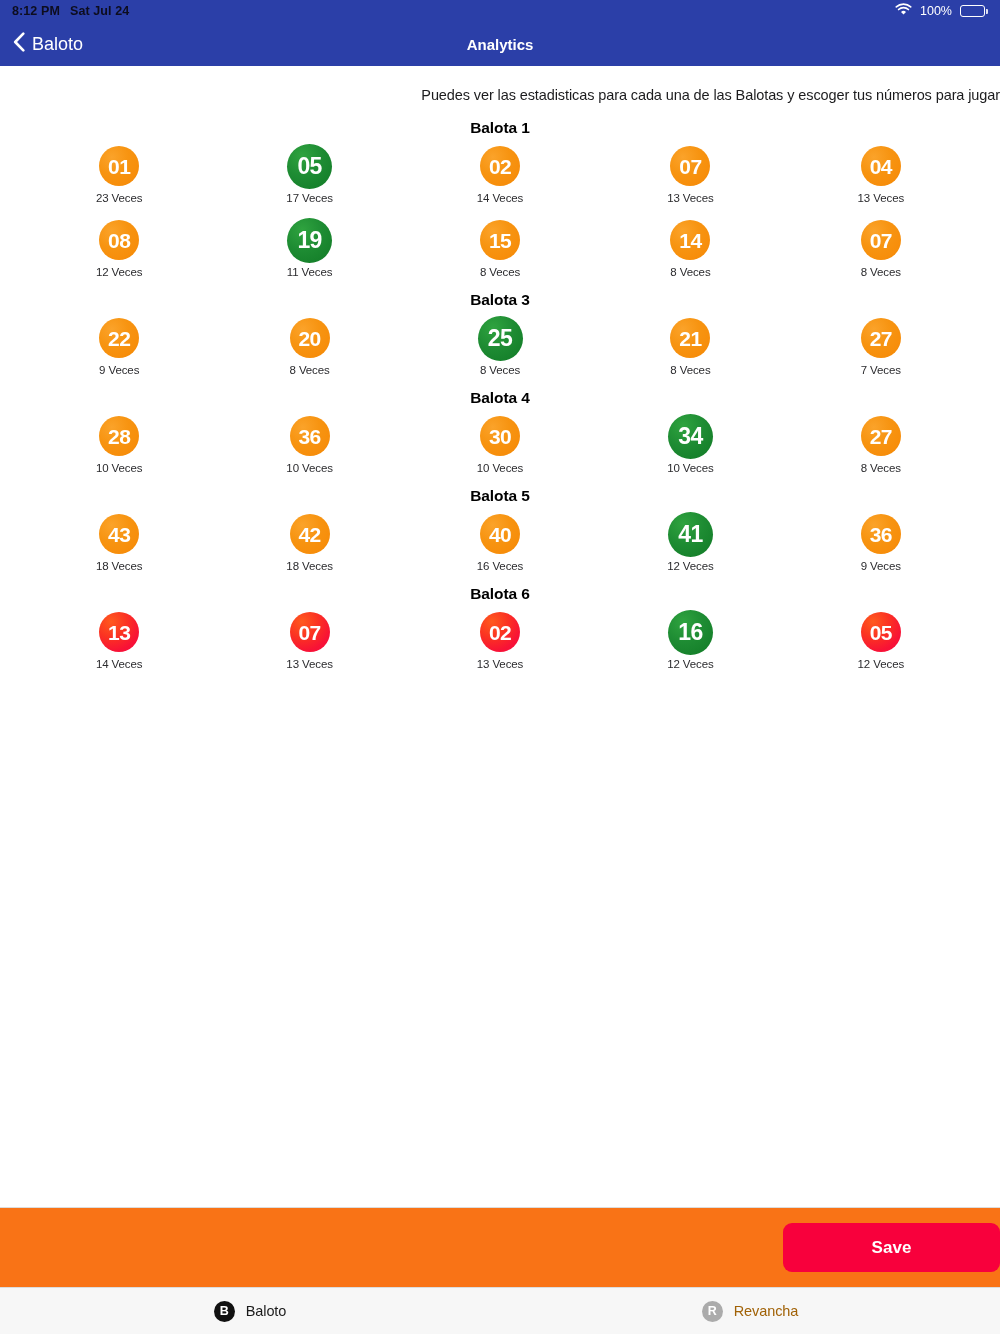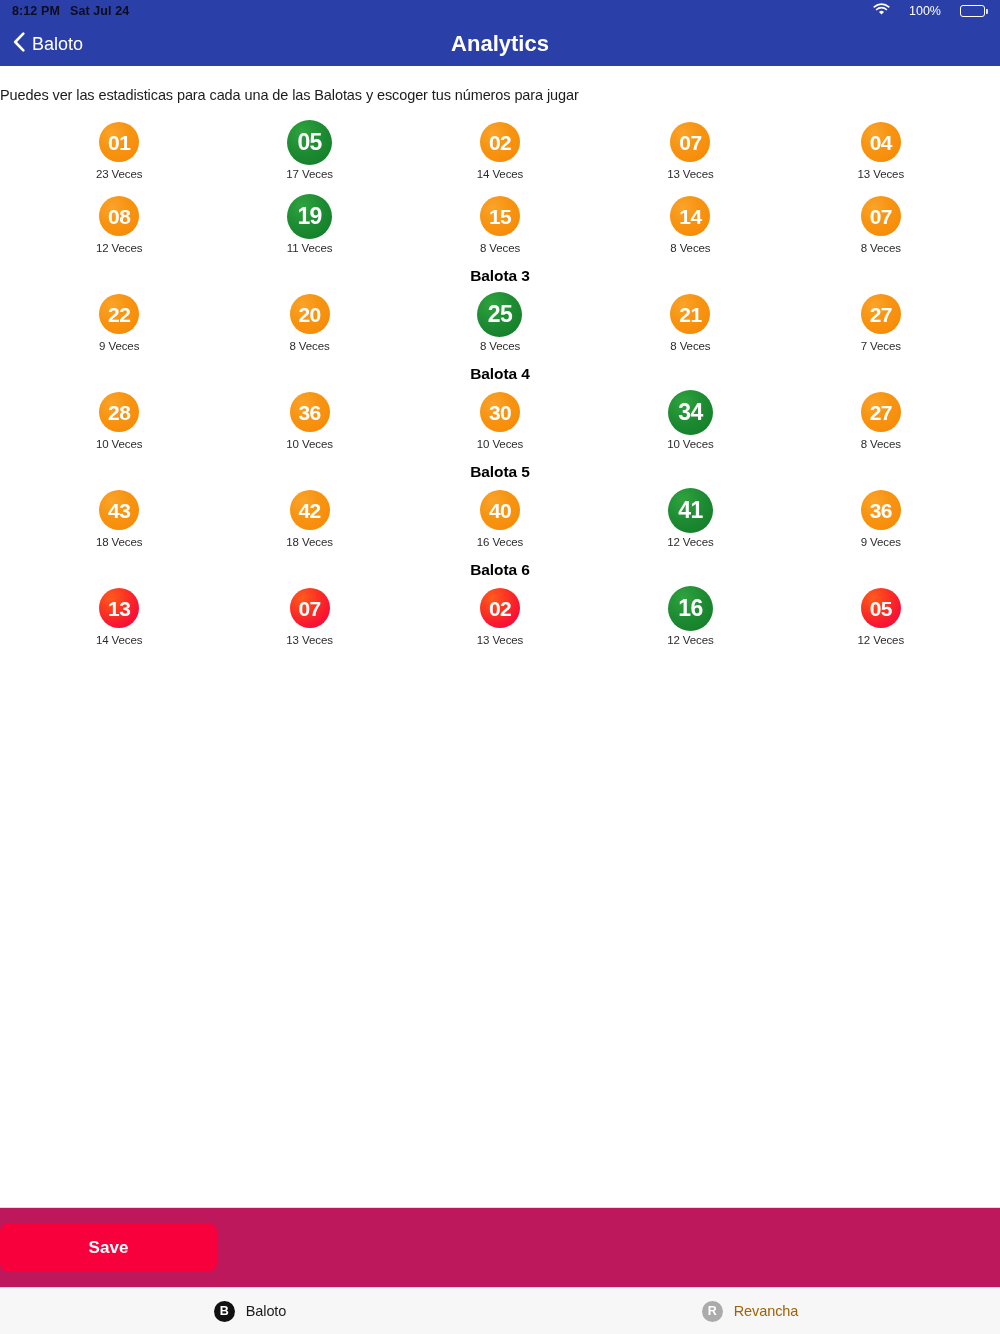--- a/index.html
+++ b/index.html
@@ -18,21 +18,21 @@
     display: flex; align-items: center;
     padding: 0 12px;
     flex: 0 0 auto;
     font-size: 12.5px;
     font-weight: 700;
   }
   .status-left { display: flex; align-items: baseline; gap: 10px; color: #0d0d1e; }
   .status-time { letter-spacing: 0.1px; }
   .status-date { letter-spacing: 0.1px; }
   .status-spacer { flex: 1 1 auto; }
-  .status-right { display: flex; align-items: center; gap: 19px; color: #ffffff; }
+  .status-right { display: flex; align-items: center; gap: 8px; color: #ffffff; }
   .wifi-icon { display: block; }
   .batt-pct { font-size: 12.5px; font-weight: 500; }
   .batt-icon { display: flex; align-items: center; }
   .batt-body {
     width: 25px; height: 12px;
     border: 1.5px solid #ffffff; border-radius: 3px;
     padding: 1.5px;
   }
   .batt-fill { width: 100%; height: 100%; background: #ffffff; border-radius: 1px; }
   .batt-cap { width: 2px; height: 5px; background: #ffffff; border-radius: 0 1px 1px 0; margin-left: 1px; opacity: .85; }
@@ -49,53 +49,52 @@
     display: flex; align-items: center; gap: 7px;
     padding-left: 13px;
     color: #ffffff;
     font-size: 18px;
     cursor: pointer;
   }
   .chev { display: block; }
   .nav-title {
     position: absolute; left: 0; right: 0; top: 0; bottom: 0;
     display: flex; align-items: center; justify-content: center;
-    color: #ffffff; font-size: 22px; font-weight: 700;
+    color: #ffffff; font-size: 15px; font-weight: 700;
     pointer-events: none;
   }
 
   
   .content {
     flex: 1 1 auto;
     background: #ffffff;
     overflow: hidden;
     position: relative;
   }
   .intro {
-    text-align: left;
+    text-align: right;
     font-size: 14.5px;
     color: #1c1c1e;
     padding-top: 21px;
     letter-spacing: -0.1px;
   }
 
   .balota-group { margin-top: 13px; }
   .balota-group.first { margin-top: 16px; }
   .group-title {
     text-align: center;
     font-size: 15.5px;
     font-weight: 700;
     color: #000000;
     letter-spacing: -0.1px;
   }
   .ball-row {
     display: flex;
     margin-top: 6px;
     padding: 0 24px;
-    justify-content: flex-end;
   }
   .ball-cell {
     flex: 1 1 0;
     display: flex; flex-direction: column;
     align-items: center;
     cursor: pointer;
   }
   .ball-wrap { height: 46px; display: flex; align-items: center; justify-content: center; }
   .ball {
     width: 40px; height: 40px;
@@ -114,24 +113,24 @@
   .ball-count {
     margin-top: 3px;
     font-size: 11.5px;
     color: #2b2b2e;
     letter-spacing: -0.1px;
   }
 
   
   .save-area {
     flex: 0 0 auto;
-    background: #be185d;
+    background: #f97316;
     border-top: 1px solid #DCDCDC;
     height: 80px;
-    display: flex; align-items: center; justify-content: flex-start;
+    display: flex; align-items: center; justify-content: flex-end;
   }
   .save-button {
     width: 217px; height: 49px;
     background: #F8003C;
     border-radius: 9px;
     border: none;
     color: #ffffff;
     font-size: 17px; font-weight: 700;
     font-family: "Liberation Sans", sans-serif;
     cursor: pointer;
@@ -197,20 +196,21 @@
       </span>
       <span>Baloto</span>
     </div>
     <div class="nav-title">Analytics</div>
   </div>
 
   <div class="content">
     <div class="intro">Puedes ver las estadisticas para cada una de las Balotas y escoger tus números para jugar</div>
     <div id="groups">
         <div class="balota-group first">
+          <div class="group-title">Balota 1</div>
           <div class="ball-row">
             <div class="ball-cell">
               <div class="ball-wrap">
                 <div class="ball orange">01</div>
               </div>
               <div class="ball-count">23 Veces</div>
             </div>
             <div class="ball-cell">
               <div class="ball-wrap">
                 <div class="ball green sel">05</div>

